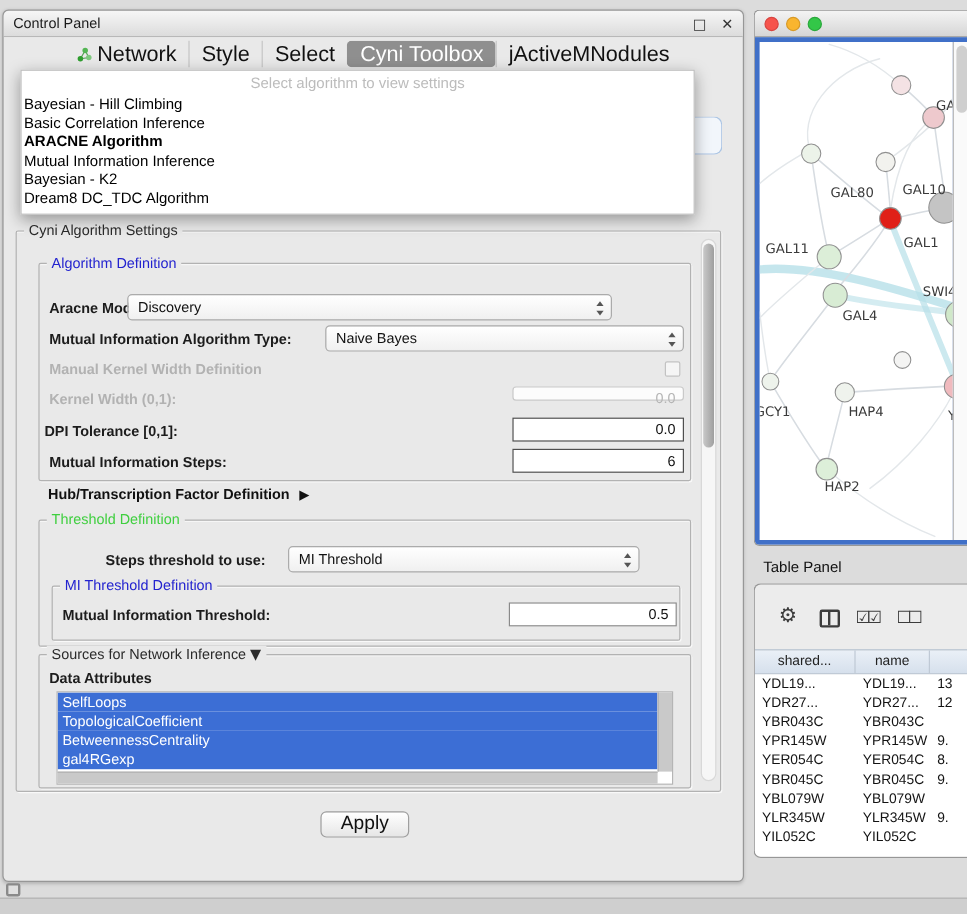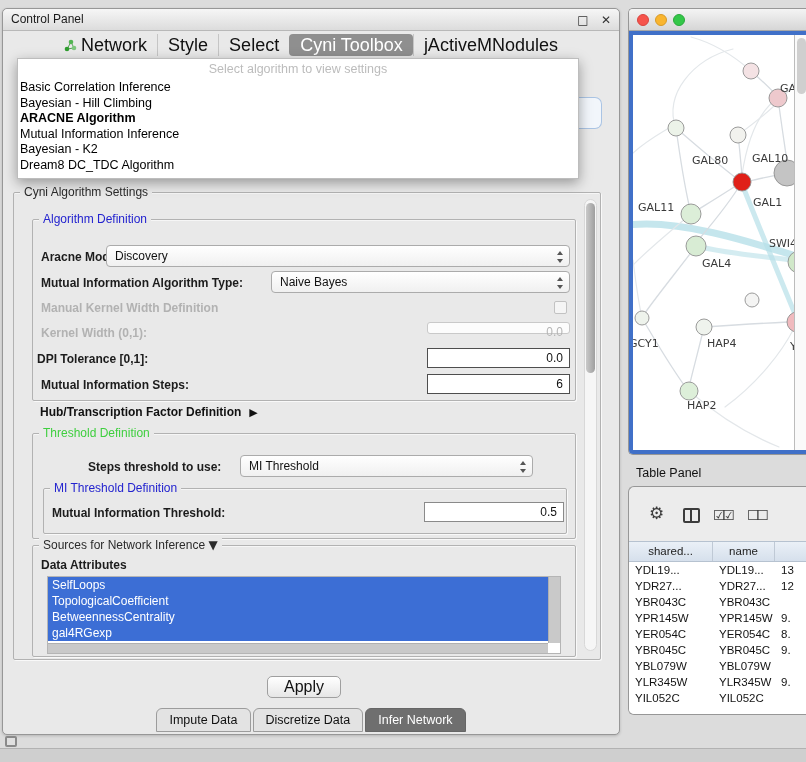--- a/index.html
+++ b/index.html
@@ -45,21 +45,21 @@
 .spin{position:absolute;right:5px;top:4px;width:7px;height:14px}
 .spin i{position:absolute;left:0;width:0;height:0;border-left:3.5px solid transparent;border-right:3.5px solid transparent}
 .spin .up{top:1px;border-bottom:4.5px solid #555}
 .spin .dn{bottom:1px;border-top:4.5px solid #555}
 .field{position:absolute;height:20px;background:#fff;border:1px solid #4e4e4e;font-size:12px;color:#111;text-align:right;padding:0 6px;line-height:18px}
 .field.light{border:1px solid #c9c9c9;border-radius:3px;background:#fcfcfc;color:#b5b5b5}
 .field.mid{border:1px solid #8a8a8a}
 .checkbox{position:absolute;width:13px;height:13px;border:1px solid #c2c2c2;border-radius:2px;background:#f5f5f5}
 
 #l-aracne{left:8px;top:30px}
-#c-aracne{left:73px;top:25px;width:464px}
+#c-aracne{left:73px;top:25px;width:404px}
 #l-mitype{left:8px;top:56px}
 #c-mitype{left:238px;top:51px;width:299px}
 #l-mkernel{left:8px;top:81px}
 #cb-mkernel{left:521px;top:81px}
 #l-kwidth{left:8px;top:106px}
 #f-kwidth{left:394px;top:102px;width:143px}
 #l-dpi{left:4px;top:132px}
 #f-dpi{left:394px;top:128px;width:143px}
 #l-steps{left:8px;top:158px}
 #f-steps{left:394px;top:154px;width:143px}
@@ -222,31 +222,26 @@
         <div id="list-hbar"></div>
       </div>
     </div>
 
     <div class="abs" id="sb-track">
       <div id="sb-thumb"></div>
     </div>
   </div>
 
   <button class="abs" id="apply">Apply</button>
-  <div class="abs" id="btabs">
-      <div class="btab">Impute Data</div>
-      <div class="btab">Discretize Data</div>
-      <div class="btab sel">Infer Network</div>
-    </div>
 
   <div class="abs" id="dropdown">
     <div id="dd-ph">Select algorithm to view settings</div>
     <div id="dd-list">
+        <div class="dd-item">Bayesian - Hill Climbing</div>
         <div class="dd-item">Basic Correlation Inference</div>
-        <div class="dd-item">Bayesian - Hill Climbing</div>
         <div class="dd-item hl">ARACNE Algorithm</div>
         <div class="dd-item">Mutual Information Inference</div>
         <div class="dd-item">Bayesian - K2</div>
         <div class="dd-item">Dream8 DC_TDC Algorithm</div>
       </div>
   </div>
   <div class="abs" id="combo-frag"></div>
 </div>
 
 <div class="abs" id="netwin">

